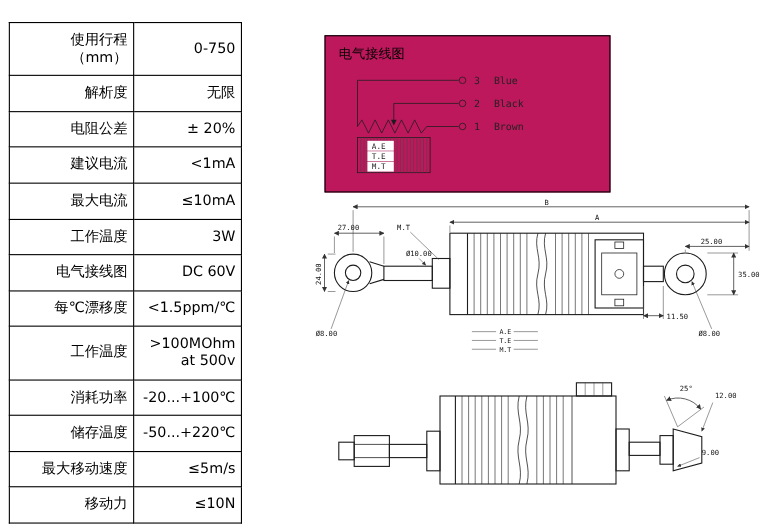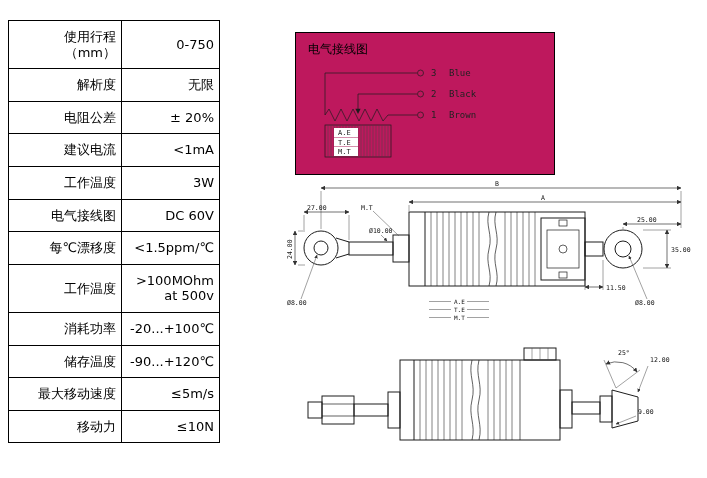--- a/index.html
+++ b/index.html
@@ -62,20 +62,24 @@
       </tr>
       <tr>
         <td>电阻公差</td>
         <td>± 20%</td>
       </tr>
       <tr>
         <td>建议电流</td>
         <td>&lt;1mA</td>
       </tr>
       <tr>
+        <td>最大电流</td>
+        <td>≤10mA</td>
+      </tr>
+      <tr>
         <td>工作温度</td>
         <td>3W</td>
       </tr>
       <tr>
         <td>电气接线图</td>
         <td>DC 60V</td>
       </tr>
       <tr>
         <td>每℃漂移度</td>
         <td>&lt;1.5ppm/℃</td>
@@ -83,21 +87,21 @@
       <tr>
         <td>工作温度</td>
         <td>&gt;100MOhm at 500v</td>
       </tr>
       <tr>
         <td>消耗功率</td>
         <td>-20...+100℃</td>
       </tr>
       <tr>
         <td>储存温度</td>
-        <td>-90...+120℃</td>
+        <td>-50...+220℃</td>
       </tr>
       <tr>
         <td>最大移动速度</td>
         <td>≤5m/s</td>
       </tr>
       <tr>
         <td>移动力</td>
         <td>≤10N</td>
       </tr>
     </tbody>

